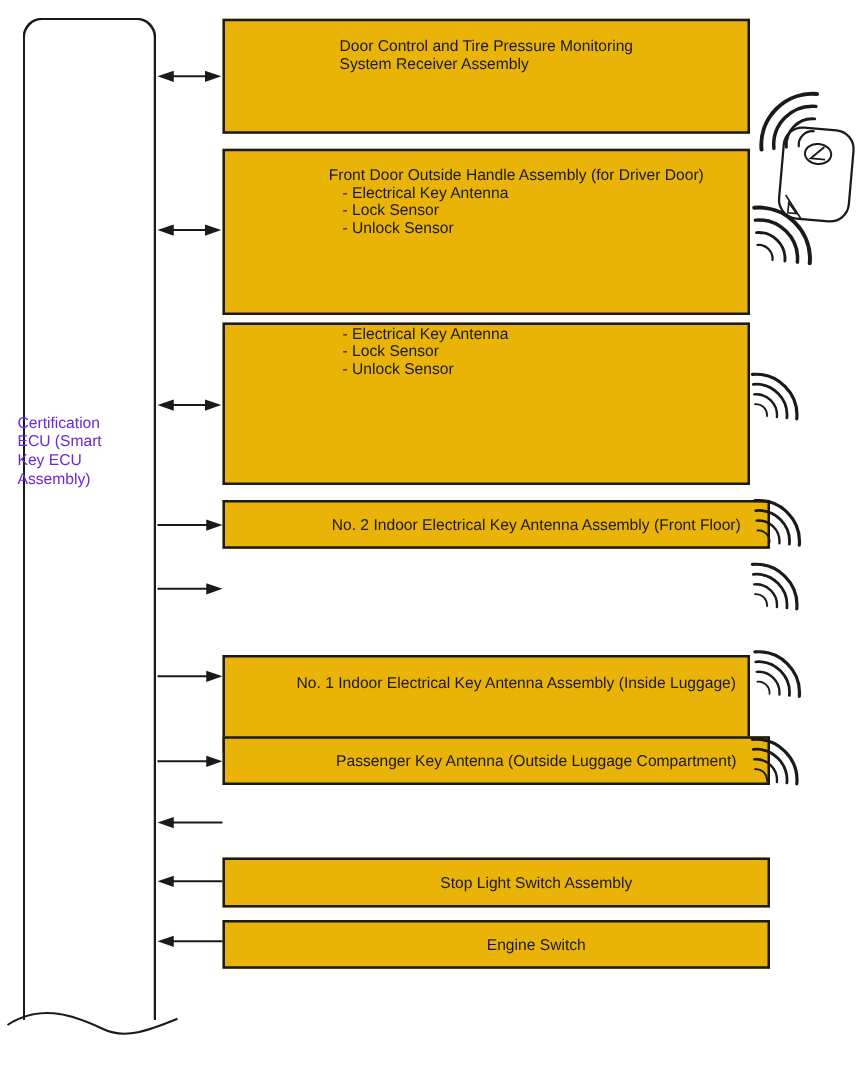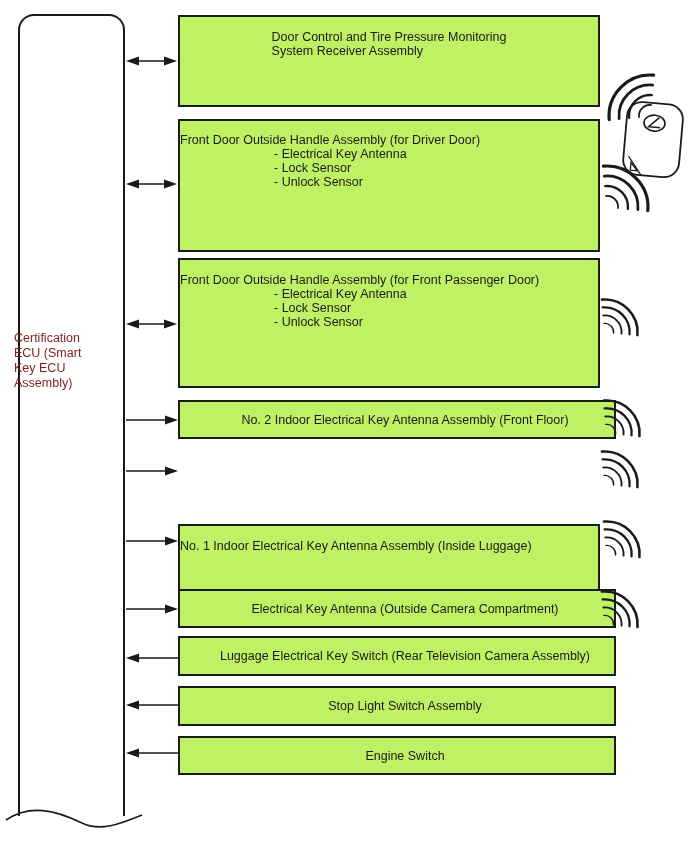--- a/index.html
+++ b/index.html
@@ -9,28 +9,28 @@
     overflow:hidden;
   }
   
   .ecu{
     position:absolute;left:18px;top:14px;width:103px;height:800px;
     border:2px solid #1a1a1a;border-bottom:none;
     border-radius:16px 16px 0 0;background:#fff;
   }
   .ecu-label{
     position:absolute;left:14px;top:331px;font-size:12.5px;line-height:15px;
-    white-space:pre-line;color:#7f1d1d;
+    white-space:pre-line;color:#6d28d9;
   }
   
   .node{
     position:absolute;left:178px;width:418px;border:2px solid #1a1a1a;
-    background:#bef264;font-size:12.5px;line-height:14px;box-sizing:content-box;
+    background:#eab308;font-size:12.5px;line-height:14px;box-sizing:content-box;
   }
-  .node .title{text-align:left;}
+  .node .title{text-align:center;margin-left:48px;}
   .node .title-block{text-align:center;}
   .node .title-block span{display:inline-block;text-align:left;white-space:pre-line;}
   .node .sub{padding-left:94px;}
   .center-v{display:flex;align-items:center;justify-content:center;padding-left:16px;}
   .b1{top:15px;height:88px;}
   .b1 .title-block{padding-top:13px;}
   .b2{top:119px;height:129px;}
   .b2 .title{padding-top:12px;}
   .b3{top:258px;height:126px;}
   .b3 .title{padding-top:13px;}
@@ -61,42 +61,38 @@
   </div>
 
   <div class="node b2">
     <div class="title">Front Door Outside Handle Assembly (for Driver Door)</div>
     <div class="sub">- Electrical Key Antenna</div>
     <div class="sub">- Lock Sensor</div>
     <div class="sub">- Unlock Sensor</div>
   </div>
 
   <div class="node b3">
-    <div class="title">Front Door Outside Handle Assembly (for Front Passenger Door)</div>
     <div class="sub">- Electrical Key Antenna</div>
     <div class="sub">- Lock Sensor</div>
     <div class="sub">- Unlock Sensor</div>
   </div>
 
   <div class="node b4 center-v">
     <div class="title">No. 2 Indoor Electrical Key Antenna Assembly (Front Floor)</div>
   </div>
 
 
   <div class="node b6">
     <div class="title">No. 1 Indoor Electrical Key Antenna Assembly (Inside Luggage)</div>
   </div>
 
   <div class="node b7 center-v">
-    <div class="title">Electrical Key Antenna (Outside Camera Compartment)</div>
+    <div class="title">Passenger Key Antenna (Outside Luggage Compartment)</div>
   </div>
 
-  <div class="node b8 center-v">
-    <div class="title">Luggage Electrical Key Switch (Rear Television Camera Assembly)</div>
-  </div>
 
   <div class="node b9 center-v">
     <div class="title">Stop Light Switch Assembly</div>
   </div>
 
   <div class="node b10 center-v">
     <div class="title">Engine Switch</div>
   </div>
 
   <svg class="overlay" viewBox="0 0 688 852">

